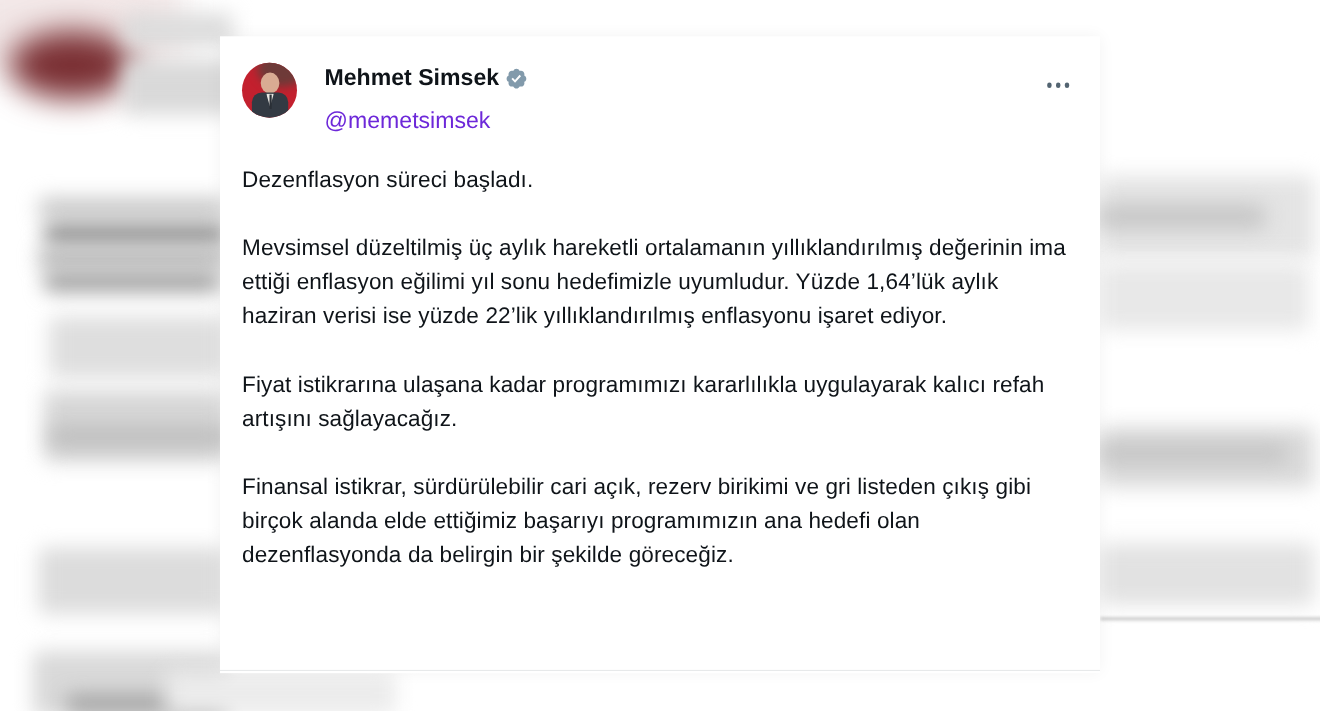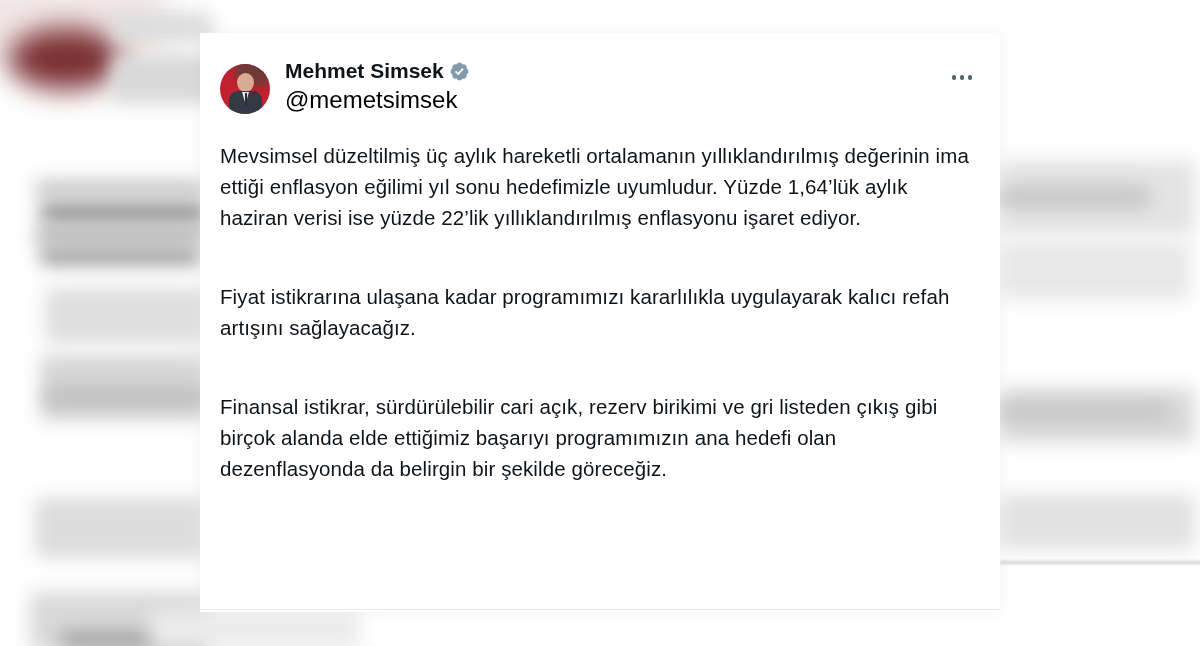--- a/index.html
+++ b/index.html
@@ -41,49 +41,49 @@
     width: 800px; height: 579px;
     background: #ffffff;
     box-shadow: 0 0 14px rgba(0,0,0,0.05);
     padding: 24px 20px 0 20px;
   }
   .card-divider {
     position: absolute; left: 0; right: 0; bottom: 2px;
     height: 1px; background: #e7e9ea;
   }
   
-  .header { display: flex; align-items: flex-end; position: relative; }
+  .header { display: flex; align-items: flex-start; position: relative; gap: 10px; }
   .avatar {
     width: 50px; height: 50px; border-radius: 50%;
     overflow: hidden; position: relative; flex: 0 0 50px;
     background: #c3202e; cursor: pointer;
   }
   .av-dark { position: absolute; right: -8px; top: -10px; width: 44px; height: 32px;
              background: #6e3a38; border-radius: 50%; filter: blur(4px); }
   .av-head { position: absolute; left: 17px; top: 9px; width: 17px; height: 19px;
              border-radius: 50%; background: #d9ab93; }
   .av-body { position: absolute; left: 9px; top: 27px; width: 33px; height: 24px;
              border-radius: 9px 9px 0 0; background: #333a43; }
   .av-shirt { position: absolute; left: 22px; top: 28px; width: 7px; height: 12px;
               background: #e9e7e2; clip-path: polygon(0 0, 100% 0, 50% 100%); }
   .av-tie { position: absolute; left: 24.5px; top: 29px; width: 2.5px; height: 13px;
             background: #2a2f36; }
   .id-block { margin-left: 15px; padding-top: 2px; }
   .name-row { display: flex; align-items: center; gap: 5px; }
   .name { font-size: 21px; font-weight: 700; color: #0f1419; cursor: pointer; }
   .badge { width: 21px; height: 21px; display: inline-block; }
-  .handle { font-size: 24px; color: #000000; margin-top: 3px; cursor: pointer; }
+  .handle { font-size: 21px; color: #6d28d9; margin-top: 15px; cursor: pointer; }
   .more { position: absolute; right: 2px; top: 12px; display: flex; gap: 3.5px;
           padding: 6px; cursor: pointer; }
   .more i { width: 4.5px; height: 4.5px; border-radius: 50%; background: #536471; }
 
   
   .body-text { margin-top: 26px; width: 757px; color: #0f1419;
                font-size: 20.5px; line-height: 31px; letter-spacing: 0.1px; }
-  .body-text p + p { margin-top: 48px; }
+  .body-text p + p { margin-top: 31px; }
 
   
   .footer { margin-top: 23px; font-size: 19px; color: #536471; }
   .footer .views { color: #0f1419; font-weight: 700; }
   .footer .seg { cursor: default; }
 </style>
 </head>
 <body>
 
 <div class="bg">
@@ -131,20 +131,21 @@
       <div class="handle">@memetsimsek</div>
     </div>
     <div class="more">
       <i></i>
       <i></i>
       <i></i>
     </div>
   </div>
 
   <div class="body-text">
+      <p class="tweet-para">Dezenflasyon süreci başladı.</p>
       <p class="tweet-para">Mevsimsel düzeltilmiş üç aylık hareketli ortalamanın yıllıklandırılmış değerinin ima ettiği enflasyon eğilimi yıl sonu hedefimizle uyumludur. Yüzde 1,64’lük aylık haziran verisi ise yüzde 22’lik yıllıklandırılmış enflasyonu işaret ediyor.</p>
       <p class="tweet-para">Fiyat istikrarına ulaşana kadar programımızı kararlılıkla uygulayarak kalıcı refah artışını sağlayacağız.</p>
       <p class="tweet-para">Finansal istikrar, sürdürülebilir cari açık, rezerv birikimi ve gri listeden çıkış gibi birçok alanda elde ettiğimiz başarıyı programımızın ana hedefi olan dezenflasyonda da belirgin bir şekilde göreceğiz.</p>
     </div>
 
 
   <div class="card-divider"></div>
 </div>
 
 </body></html>

